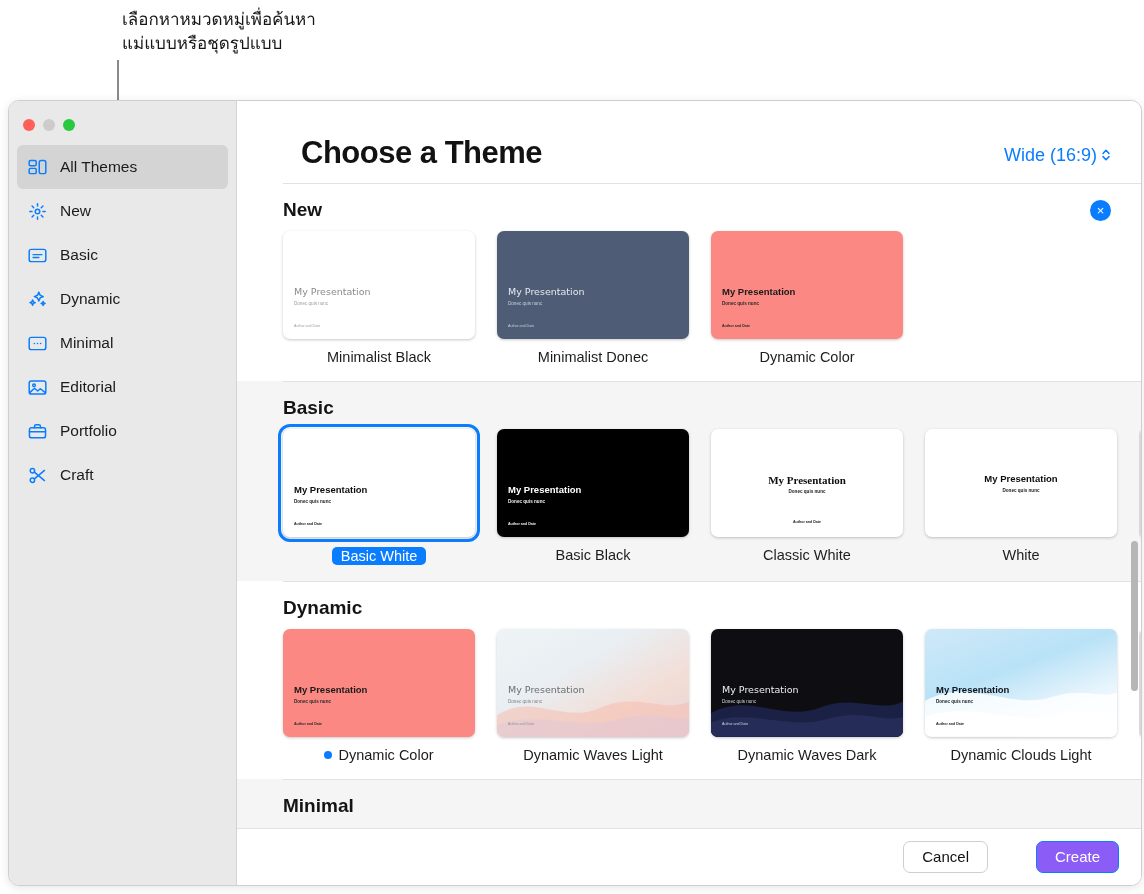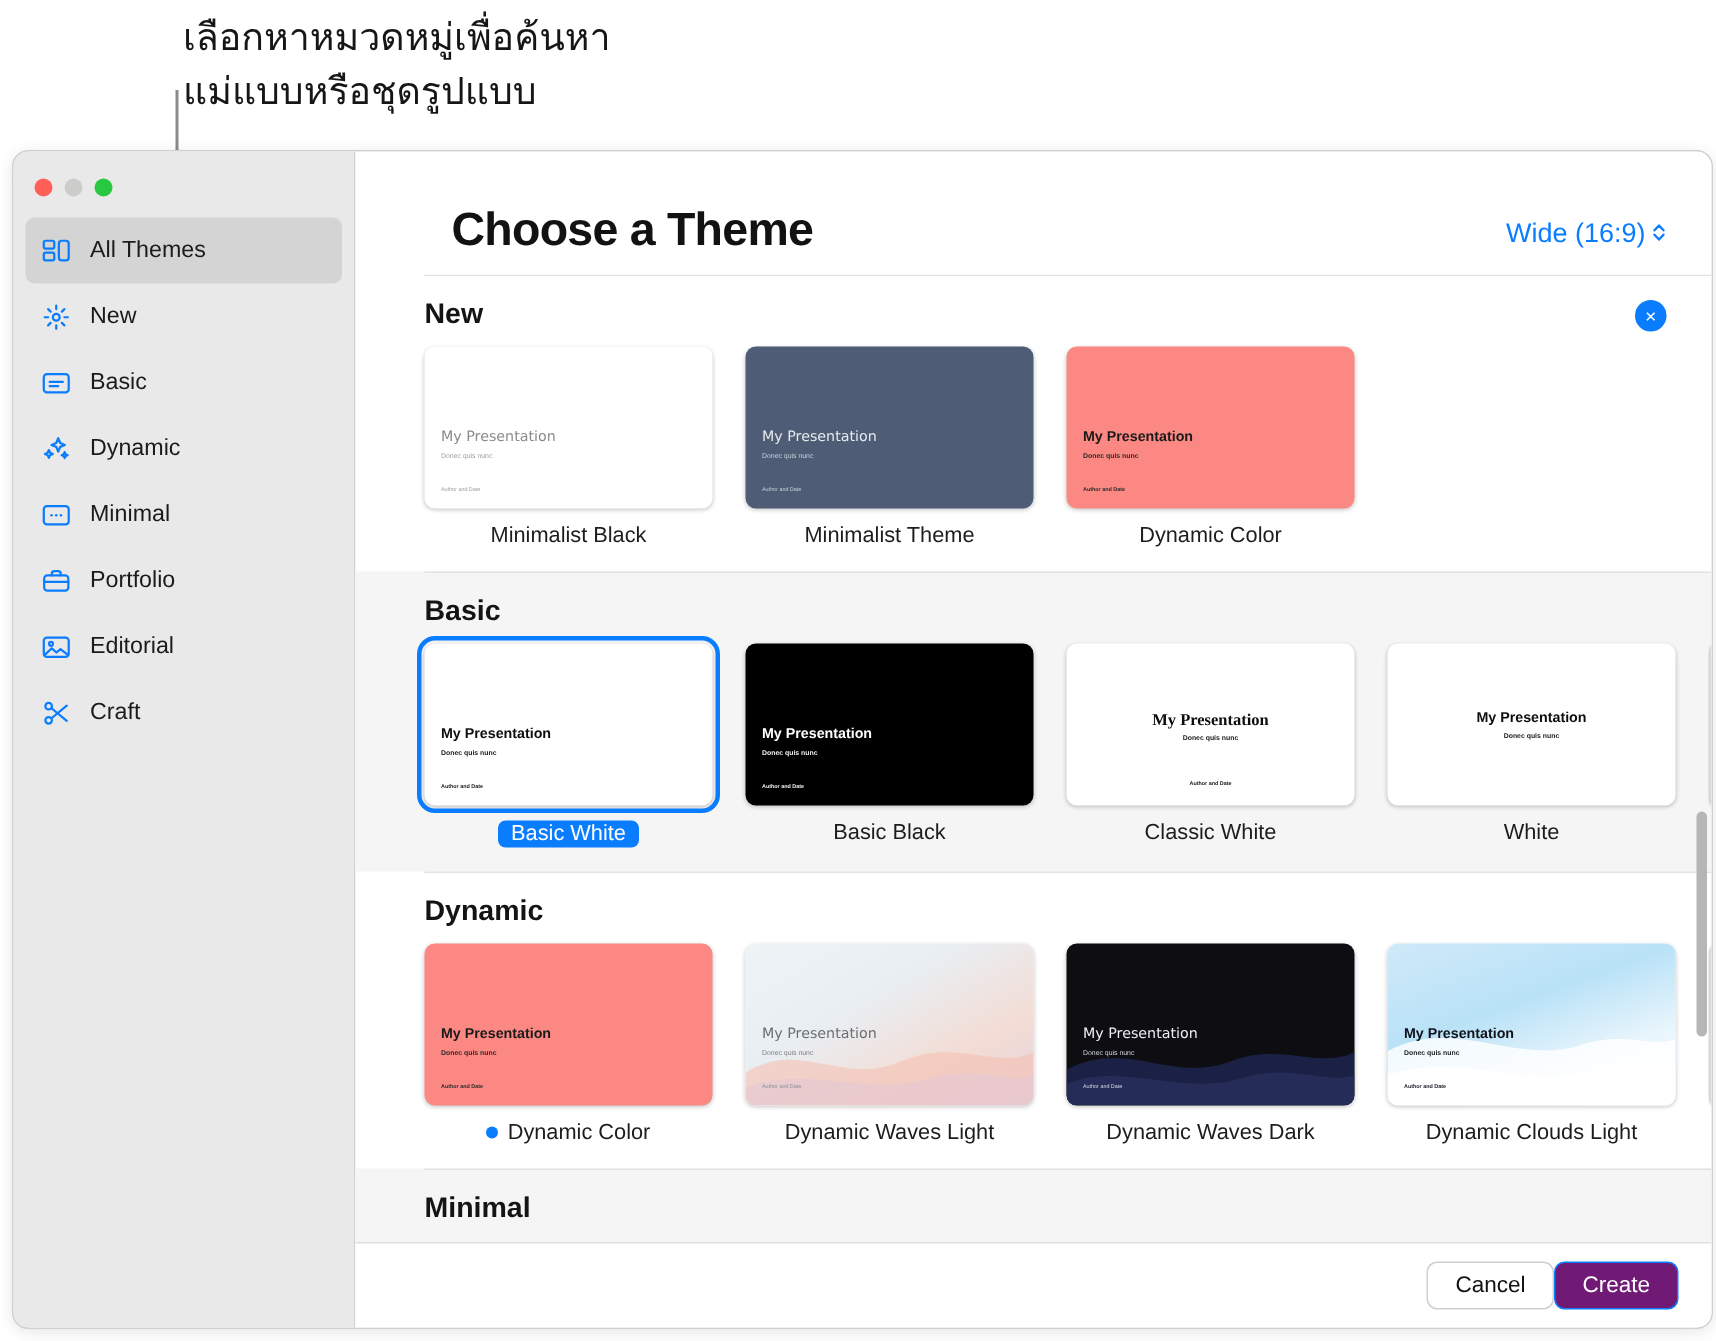--- a/index.html
+++ b/index.html
@@ -8,21 +8,21 @@
     background: #ffffff;
     font-family: "Liberation Sans", "DejaVu Sans", sans-serif;
     overflow: hidden;
   }
 
   
   #callout-text {
     position: absolute;
     left: 122px; top: 8px;
     width: 330px;
-    font-size: 25px;
+    font-size: 17px;
     line-height: 1.42;
     color: #161616;
     font-family: Liberation Serif, serif;
     white-space: pre-line;
   }
   #callout-line {
     position: absolute;
     left: 117px; top: 60px;
     width: 2px; height: 108px;
     background: #8a8a8a;
@@ -184,21 +184,21 @@
     padding: 12px 22px;
   }
   .btn {
     font-size: 15px;
     border-radius: 7px;
     padding: 6px 18px;
     cursor: default;
     line-height: 1.2;
   }
   .btn.secondary { background: #fff; border: 1px solid #cfcfcf; color: #111; }
-  .btn.primary   { background: #701a75; border: 1px solid #0a7dff; color: #fff; }
+  .btn.primary   { background: #8b5cf6; border: 1px solid #0a7dff; color: #fff; margin-left: 48px; }
 </style>
 </head>
 <body>
 
 <div id="callout-text">เลือกหาหมวดหมู่เพื่อค้นหา
 แม่แบบหรือชุดรูปแบบ</div>
 <div id="callout-line"></div>
 
 <div id="window">
 
@@ -254,36 +254,36 @@
               <circle cx="8.4" cy="12" r=".95" fill="#0a7dff" stroke="none"></circle>
               <circle cx="12" cy="12" r=".95" fill="#0a7dff" stroke="none"></circle>
               <circle cx="15.6" cy="12" r=".95" fill="#0a7dff" stroke="none"></circle>
             </svg>
           </span>
           <span>Minimal</span>
         </div>
         <div class="side-item">
           <span class="side-ic">
             <svg viewBox="0 0 24 24" fill="none" stroke="#0a7dff" stroke-width="1.7" stroke-linecap="round" stroke-linejoin="round">
+              <rect x="2.5" y="4.6" width="19" height="14.8" rx="2.4"></rect>
+              <circle cx="8" cy="9.4" r="1.5"></circle>
+              <path d="M3.4 17.6l5.2-4.8 3.6 3.2 3-2.6 5.4 4.2"></path>
+            </svg>
+          </span>
+          <span>Editorial</span>
+        </div>
+        <div class="side-item">
+          <span class="side-ic">
+            <svg viewBox="0 0 24 24" fill="none" stroke="#0a7dff" stroke-width="1.7" stroke-linecap="round" stroke-linejoin="round">
               <rect x="2.8" y="7.6" width="18.4" height="11.6" rx="2.4"></rect>
               <path d="M8.6 7.6V6.2a2 2 0 0 1 2-2h2.8a2 2 0 0 1 2 2v1.4"></path>
               <path d="M2.8 12.4h18.4"></path>
             </svg>
           </span>
           <span>Portfolio</span>
-        </div>
-        <div class="side-item">
-          <span class="side-ic">
-            <svg viewBox="0 0 24 24" fill="none" stroke="#0a7dff" stroke-width="1.7" stroke-linecap="round" stroke-linejoin="round">
-              <rect x="2.5" y="4.6" width="19" height="14.8" rx="2.4"></rect>
-              <circle cx="8" cy="9.4" r="1.5"></circle>
-              <path d="M3.4 17.6l5.2-4.8 3.6 3.2 3-2.6 5.4 4.2"></path>
-            </svg>
-          </span>
-          <span>Editorial</span>
         </div>
         <div class="side-item">
           <span class="side-ic">
             <svg viewBox="0 0 24 24" fill="none" stroke="#0a7dff" stroke-width="1.7" stroke-linecap="round" stroke-linejoin="round">
               <circle cx="6.2" cy="6.6" r="2.5"></circle>
               <circle cx="6.2" cy="17.4" r="2.5"></circle>
               <path d="M8.4 8.2L20 17.8M8.4 15.8L20 6.2"></path>
             </svg>
           </span>
           <span>Craft</span>
@@ -329,21 +329,21 @@
               </div>
               <div class="cell">
                 <div class="thumb left-layout thin" style="background: rgb(78, 93, 117);">
                   <div class="t-txt">
                     <div class="t-title" style="color:#e6e9ee">My Presentation</div>
                     <div class="t-sub" style="color:#c8cedb">Donec quis nunc</div>
                   </div>
                   <div class="t-auth" style="color:#c8cedb">Author and Date</div>
                 </div>
                 <div class="cap">
-                  <span>Minimalist Theme</span>
+                  <span>Minimalist Donec</span>
                 </div>
               </div>
               <div class="cell">
                 <div class="thumb left-layout" style="background: rgb(251, 136, 130);">
                   <div class="t-txt">
                     <div class="t-title" style="color:#1a1a1a">My Presentation</div>
                     <div class="t-sub" style="color:#2c2c2c">Donec quis nunc</div>
                   </div>
                   <div class="t-auth" style="color:#2c2c2c">Author and Date</div>
                 </div>

